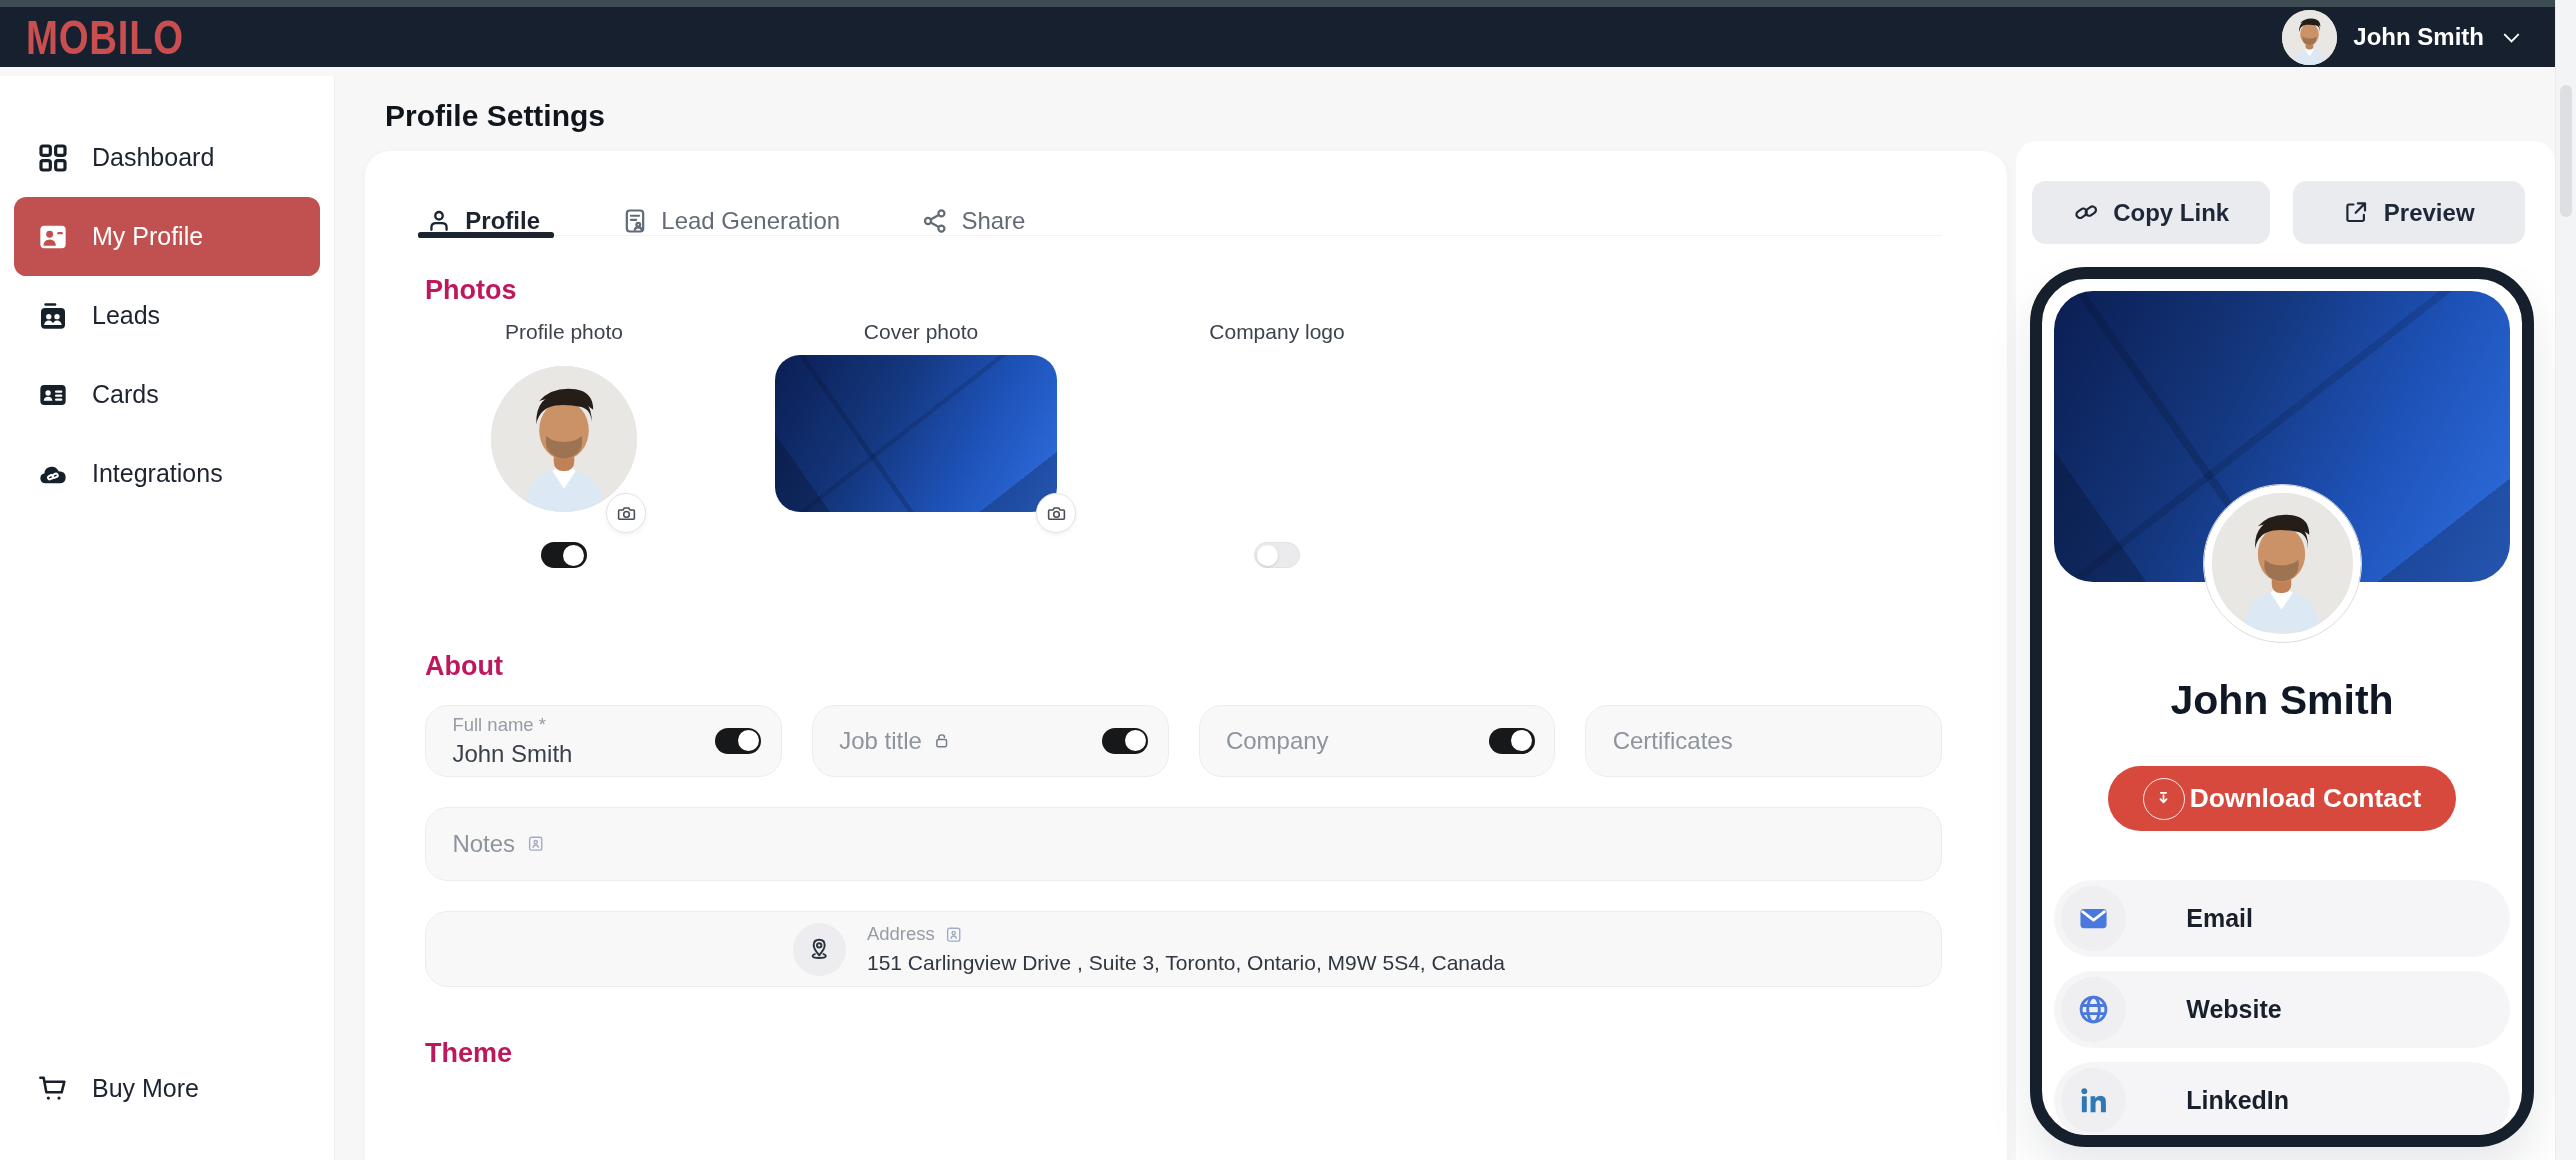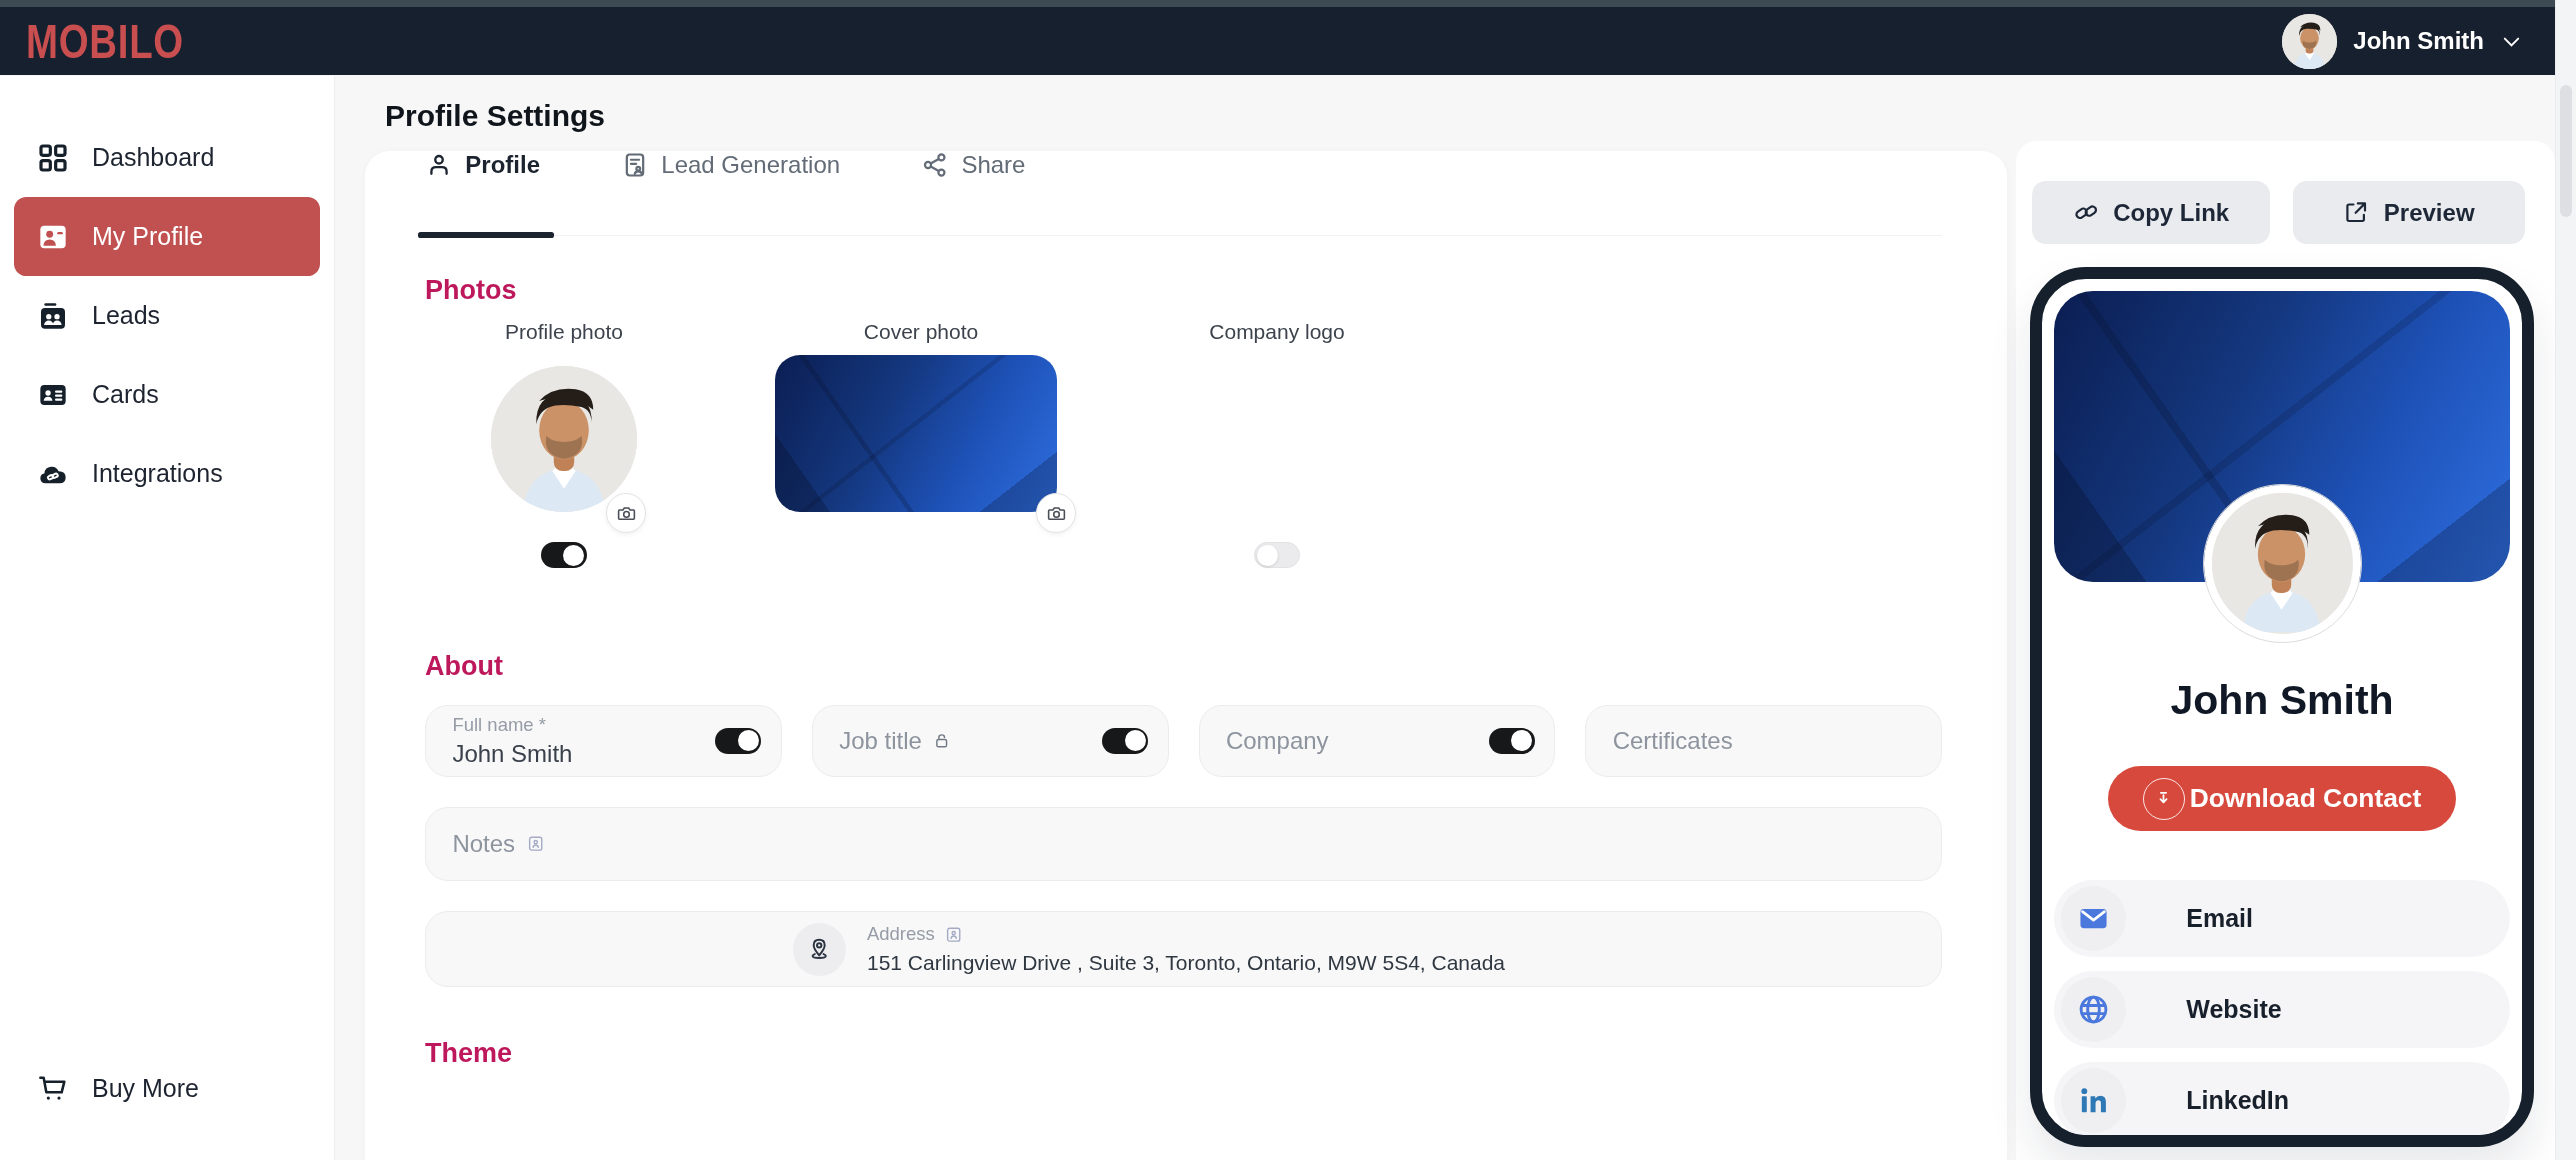--- a/index.html
+++ b/index.html
@@ -3,21 +3,21 @@
 <meta charset="utf-8">
 <style>
   * { margin:0; padding:0; box-sizing:border-box; }
   html,body { width:2576px; height:1160px; overflow:hidden; }
   body {
     font-family:"Liberation Sans","DejaVu Sans",sans-serif;
     background:#f7f7f8; color:#1b2430; position:relative;
   }
   
   .os-strip { position:absolute; left:0; top:0; width:2576px; height:7px; background:#3d4b53; z-index:40; }
-  .navbar { position:absolute; left:0; top:7px; width:2576px; height:68px; background:#16202e;
+  .navbar { position:absolute; left:0; top:7px; width:2576px; height:60px; background:#16202e;
     display:flex; align-items:center; justify-content:space-between; padding:0 53px 0 26.4px; z-index:30; }
   .logo { color:#c84e50; font-size:48px; font-weight:800; letter-spacing:0.9px;
     transform:scaleX(.80); transform-origin:left center; white-space:nowrap; }
   .nav-user { display:flex; align-items:center; gap:16px; }
   .nav-avatar { width:55px; height:55px; border-radius:50%; overflow:hidden; background:#e9e7e4; flex:0 0 auto; }
   .nav-username { color:#fff; font-size:24px; font-weight:600; }
   .nav-chevron { width:23px; height:23px; stroke:#fff; }
   
   .sidebar { position:absolute; left:0; top:76px; width:335px; height:1085px; background:#fff;
     border-right:0.9px solid #efefef; z-index:10; }
@@ -27,21 +27,21 @@
   .side-item svg { width:32px; height:32px; flex:0 0 auto; }
   .side-item.active { background:#c05150; color:#fff; margin:0 14px; padding-left:23px; border-radius:12.3px; }
   .side-footer { position:absolute; left:0; bottom:33px; width:100%; }
   
   .page-title { position:absolute; left:385px; top:99px; font-size:30px; font-weight:700; color:#10151c; }
   
   .main-card { position:absolute; left:365px; top:151px; width:1642px; height:1056px;
     background:#fff; border-radius:25px; box-shadow:0 1.8px 8.8px rgba(20,30,60,.03);
     padding:0 65px 0 60px; }
   .tabs { display:flex; align-items:center; gap:81px; height:85px; border-bottom:1.8px solid #f1f2f5; }
-  .tab { display:flex; align-items:flex-start; gap:12.3px; font-size:24px; color:#626b76; position:relative;
+  .tab { display:flex; align-items:flex-end; gap:12.3px; font-size:24px; color:#626b76; position:relative;
     height:100%; cursor:pointer; }
   .tab svg { width:28px; height:28px; }
   .tab.active { color:#1c2430; font-weight:600; }
   .tab.active::after { content:""; position:absolute; left:-7px; right:-14px; bottom:-2.6px; height:5.3px;
     background:#1c2430; border-radius:2.6px; }
   .section-h { font-size:27px; font-weight:600; color:#be185d; }
   .photos-h { margin-top:39px; }
   .photos-canvas { position:relative; height:291px; margin-top:14px; }
   .pc-label { position:absolute; top:0; font-size:21px; color:#3c434c; text-align:center; }
   .lbl-profile { left:51px;  width:176px; }

